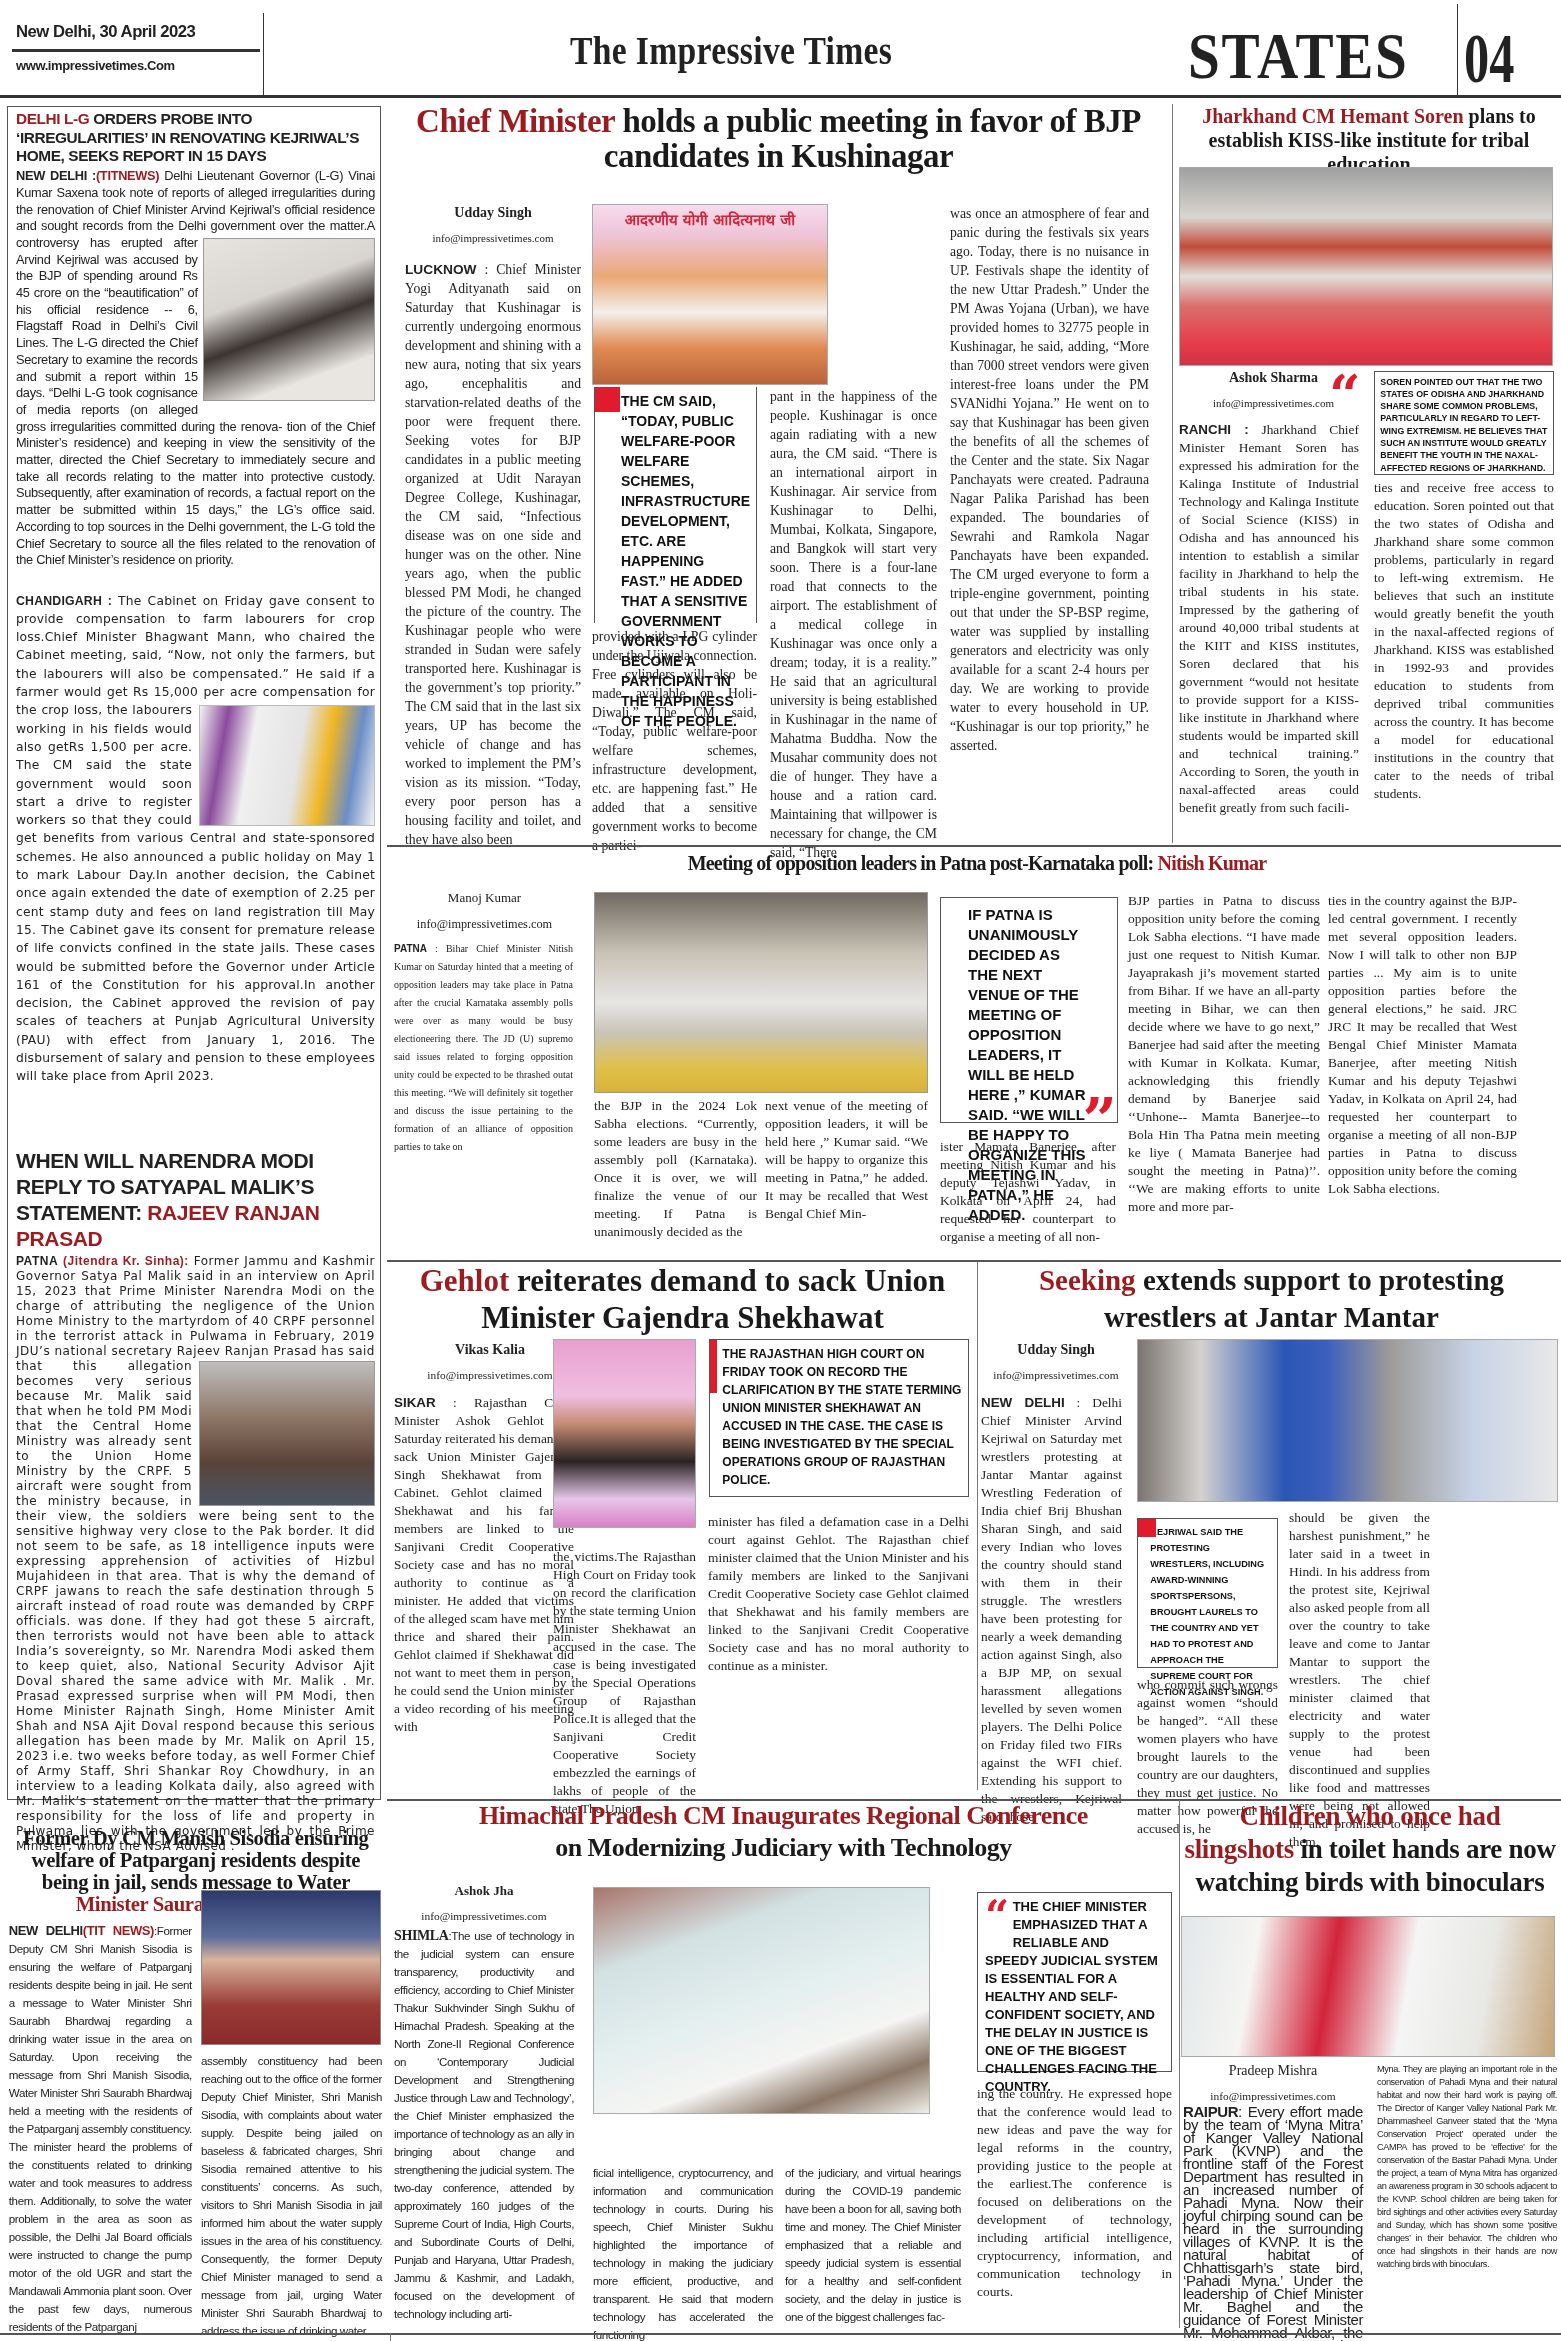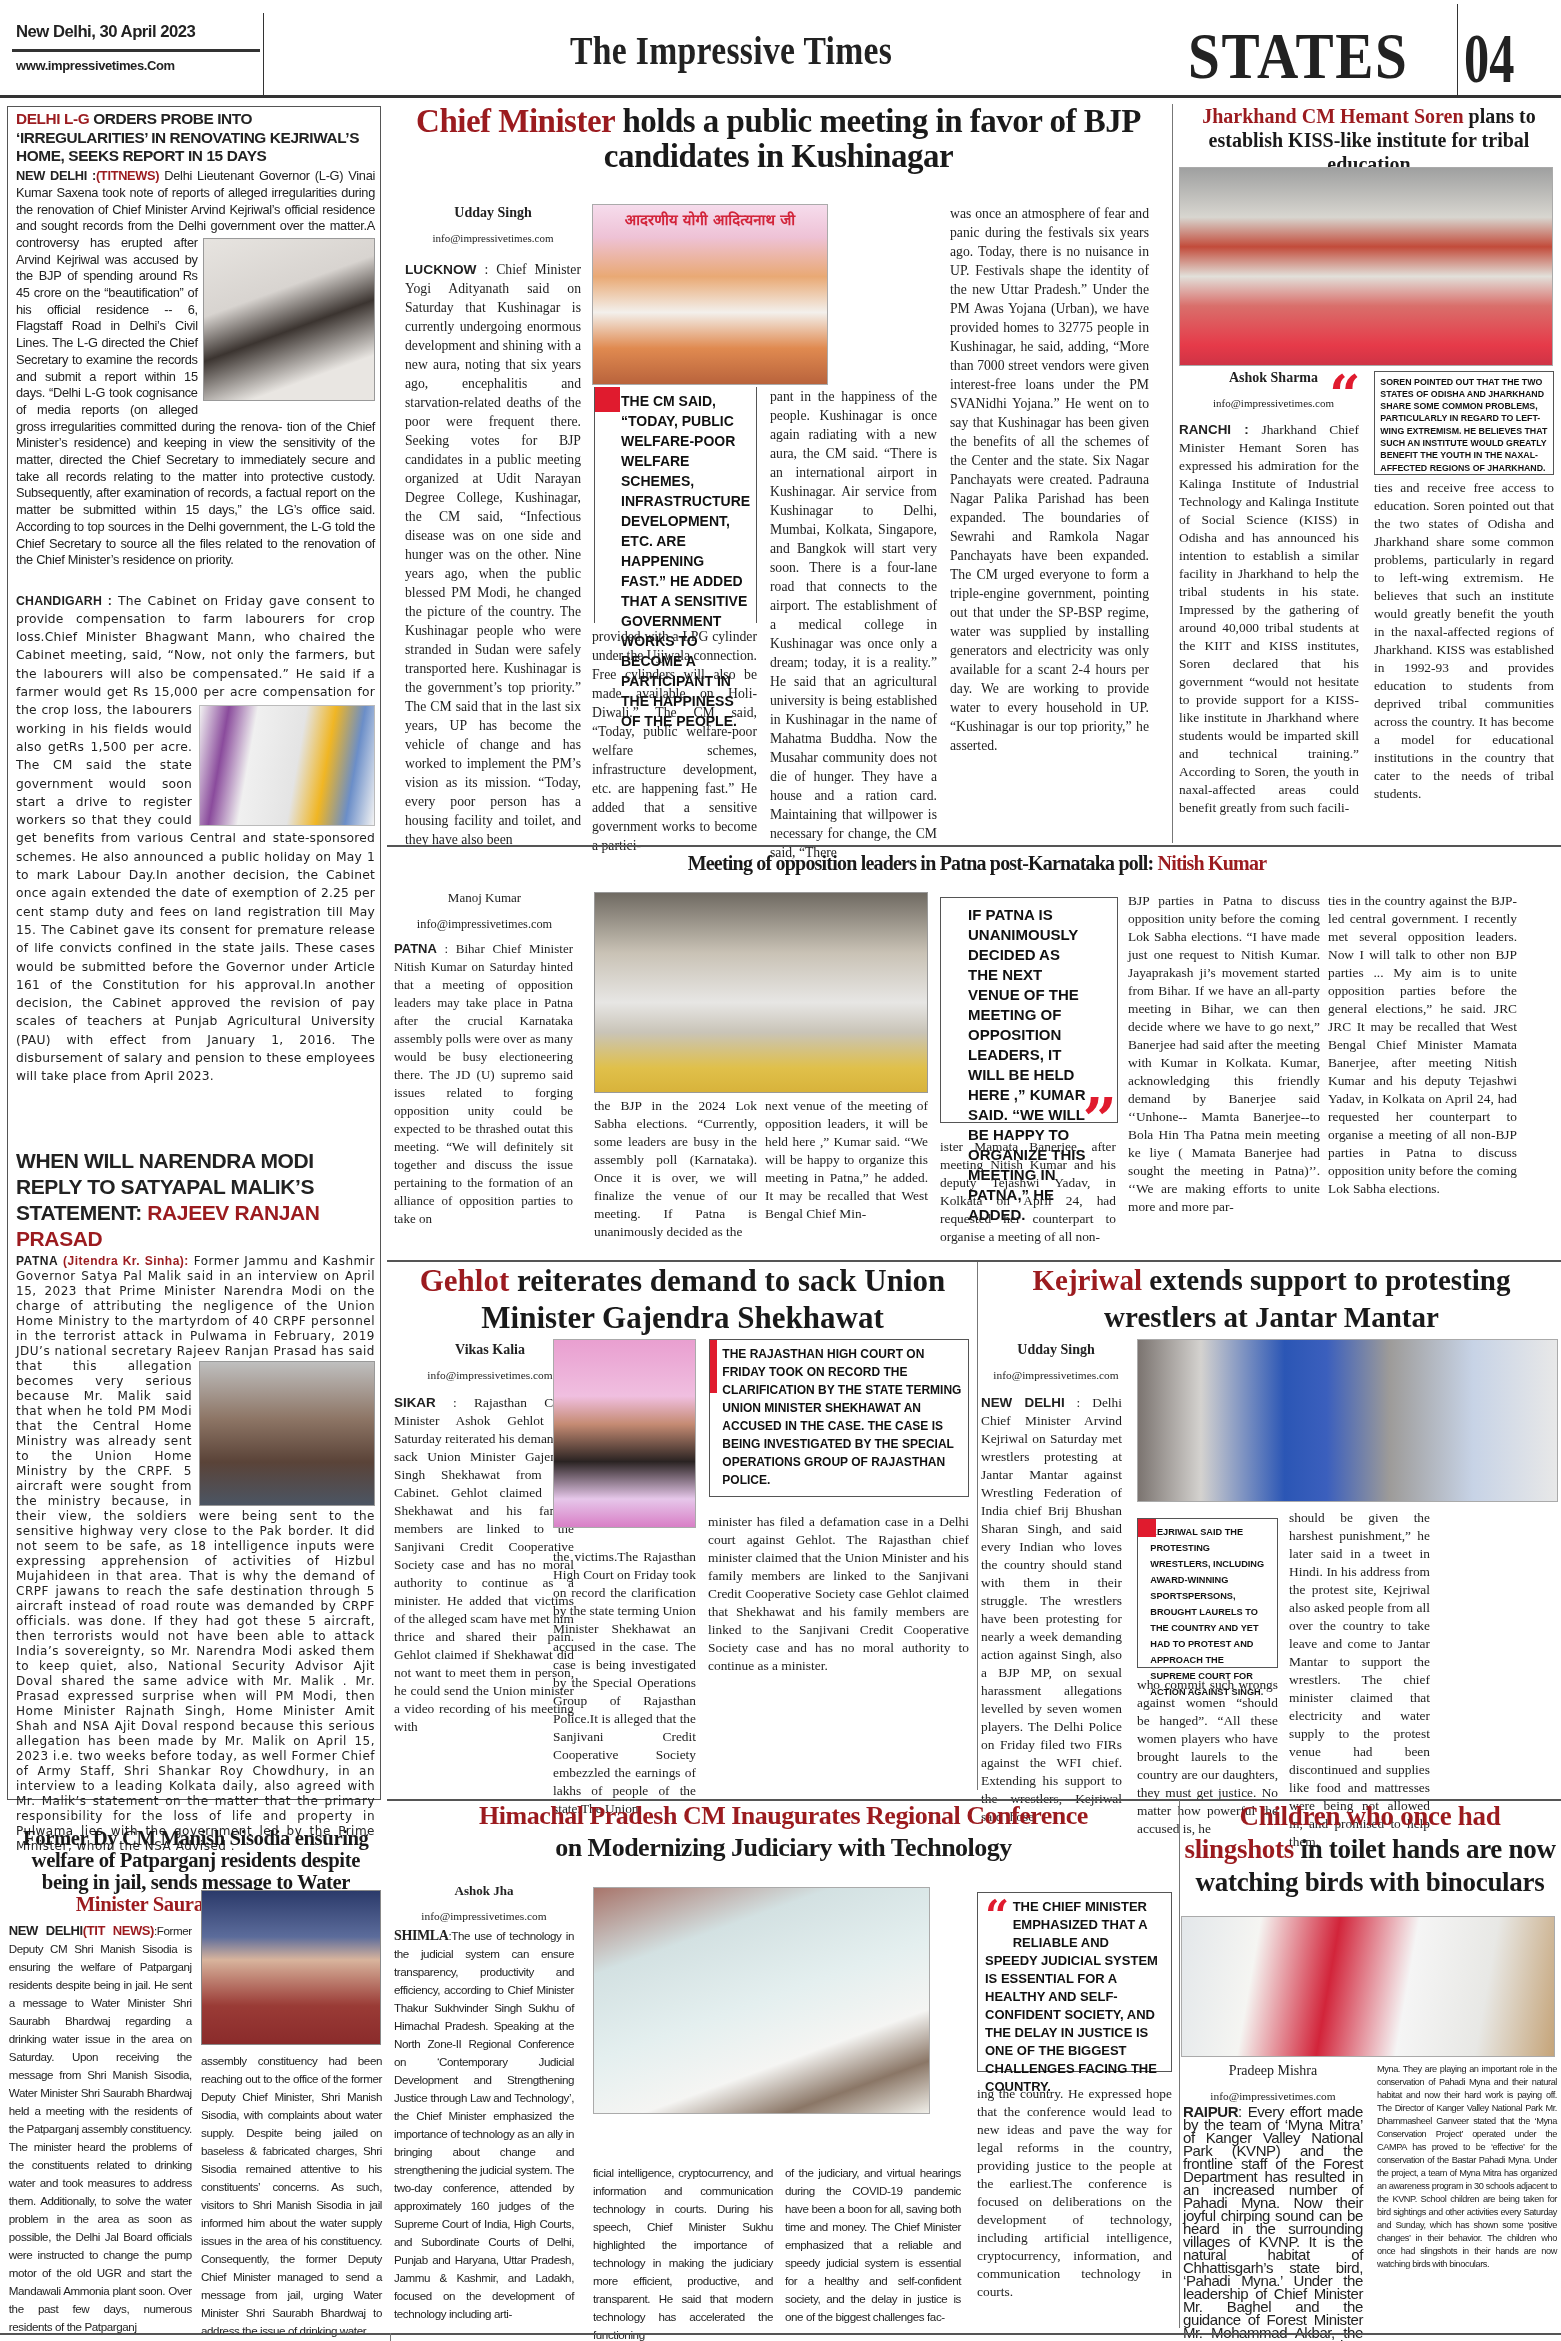--- a/index.html
+++ b/index.html
@@ -139,21 +139,21 @@
 <div class="abs" style="left:392px;top:846px;width:1170px;">
   <h2 class="hl serif" style="font-size:20px;line-height:35px;letter-spacing:-0.8px;">
     <span>Meeting of opposition leaders in Patna post-Karnataka poll:</span>
     <span class="red">Nitish Kumar</span>
   </h2>
 </div>
 <div class="abs byline" style="left:392px;top:890px;width:185px;">
   <span class="name" style="font-size:13px;font-weight:normal;">Manoj Kumar</span>
   <span class="mail" style="font-size:12.3px;">info@impressivetimes.com</span>
 </div>
-<div class="abs body-text" style="left:394px;top:940px;width:179px;font-size:13px;line-height:18px;">
+<div class="abs body-text" style="left:394px;top:940px;width:179px;font-size:10px;line-height:18px;">
   <span class="lead">PATNA</span> <span>: Bihar Chief Minister Nitish Kumar on Saturday hinted that a meeting of opposition leaders may take place in Patna after the crucial Karnataka assembly polls were over as many would be busy electioneering there. The JD (U) supremo said issues related to forging opposition unity could be expected to be thrashed outat this meeting. “We will definitely sit together and discuss the issue pertaining to the formation of an alliance of opposition parties to take on</span>
 </div>
 <div class="abs" style="left:594px;top:892px;width:334px;height:201px;background:linear-gradient(180deg,#6f6a62 0%,#c9c2b5 30%,#e7e6e4 55%,#c9c4b8 70%,#e0c04a 88%,#d8b33b 100%);border:0.9px solid #999;"></div>
 <div class="abs body-text" style="left:594px;top:1097px;width:163px;font-size:13.4px;line-height:18px;">the BJP in the 2024 Lok Sabha elections. “Currently, some leaders are busy in the assembly poll (Karnataka). Once it is over, we will finalize the venue of our meeting. If Patna is unanimously decided as the</div>
 <div class="abs body-text" style="left:765px;top:1097px;width:163px;font-size:13.4px;line-height:18px;">next venue of the meeting of opposition leaders, it will be held here ,” Kumar said. “We will be happy to organize this meeting in Patna,” he added. It may be recalled that West Bengal Chief Min-</div>
 <div class="abs quote-box" style="left:940px;top:897px;width:178px;height:226px;border-width:0.9px;font-size:15px;line-height:20px;padding:7px 27px;">
   <span>IF PATNA IS UNANIMOUSLY DECIDED AS THE NEXT VENUE OF THE MEETING OF OPPOSITION LEADERS, IT WILL BE HELD HERE ,” KUMAR SAID. ‘‘WE WILL BE HAPPY TO ORGANIZE THIS MEETING IN PATNA,” HE ADDED.</span>
   <span class="quote-mark abs" style="right:0;bottom:-28px;font-size:60px;">”</span>
 </div>
 <div class="abs body-text" style="left:940px;top:1138px;width:176px;font-size:13.4px;line-height:18px;">ister Mamata Banerjee, after meeting Nitish Kumar and his deputy Tejashwi Yadav, in Kolkata on April 24, had requested her counterpart to organise a meeting of all non-</div>
@@ -180,21 +180,21 @@
 <div class="abs quote-box" style="left:709px;top:1339px;width:260px;height:158px;border-width:0.9px;font-size:12px;line-height:18px;padding:5.3px 5.3px 5.3px 12.3px;">
   <div class="abs" style="left:0;top:0;width:7px;height:53px;background:#e01b2e;"></div>
   <span>THE RAJASTHAN HIGH COURT ON FRIDAY TOOK ON RECORD THE CLARIFICATION BY THE STATE TERMING UNION MINISTER SHEKHAWAT AN ACCUSED IN THE CASE. THE CASE IS BEING INVESTIGATED BY THE SPECIAL OPERATIONS GROUP OF RAJASTHAN POLICE.</span>
 </div>
 <div class="abs body-text" style="left:708px;top:1513px;width:261px;font-size:13.4px;line-height:18px;">minister has filed a defamation case in a Delhi court against Gehlot. The Rajasthan chief minister claimed that the Union Minister and his family members are linked to the Sanjivani Credit Cooperative Society case Gehlot claimed that Shekhawat and his family members are linked to the Sanjivani Credit Cooperative Society case and has no moral authority to continue as a minister.</div>
 
 <div class="vr" style="left:977px;top:1262px;height:528px;"></div>
 
 <div class="abs" style="left:981px;top:1262px;width:581px;">
   <h2 class="hl serif" style="font-size:29px;line-height:37px;">
-    <span class="red">Kejriwal</span>
+    <span class="red">Seeking</span>
     <span>extends support to protesting wrestlers at Jantar Mantar</span>
   </h2>
 </div>
 <div class="abs byline" style="left:981px;top:1342px;width:150px;">
   <span class="name" style="font-size:14px;">Udday Singh</span>
   <span class="mail" style="font-size:11.4px;">info@impressivetimes.com</span>
 </div>
 <div class="abs body-text" style="left:981px;top:1394px;width:141px;font-size:13.4px;line-height:18px;">
   <span class="lead">NEW DELHI</span> <span>: Delhi Chief Minister Arvind Kejriwal on Saturday met wrestlers protesting at Jantar Mantar against Wrestling Federation of India chief Brij Bhushan Sharan Singh, and said every Indian who loves the country should stand with them in their struggle. The wrestlers have been protesting for nearly a week demanding action against Singh, also a BJP MP, on sexual harassment allegations levelled by seven women players. The Delhi Police on Friday filed two FIRs against the WFI chief. Extending his support to the wrestlers, Kejriwal said those</span>
 </div>

